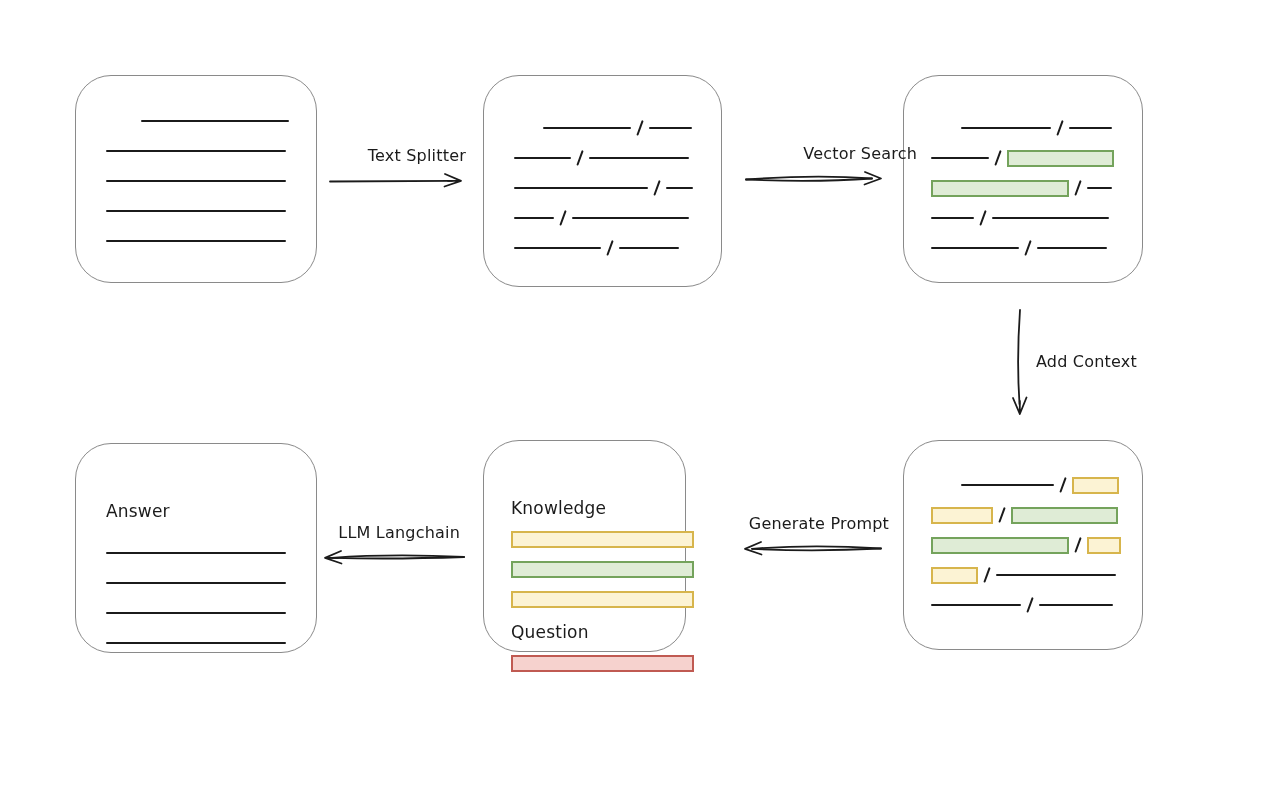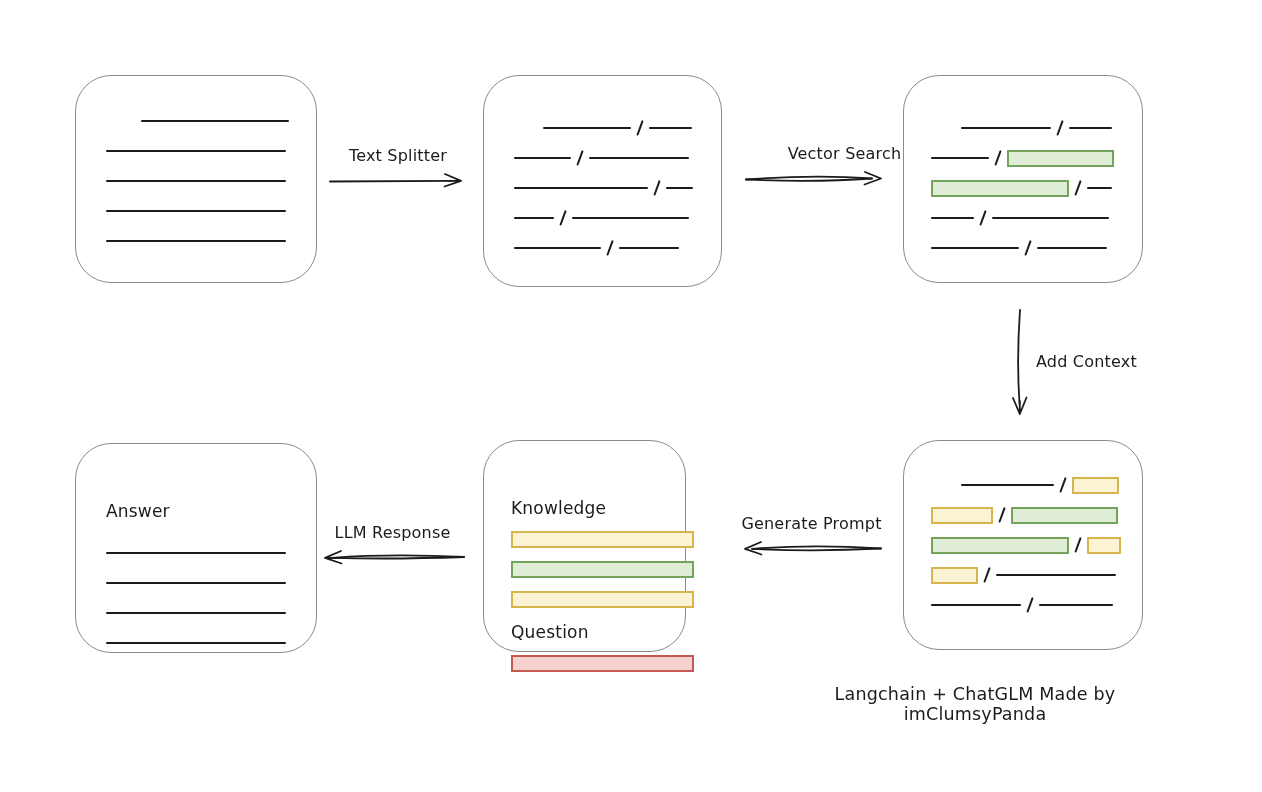--- a/index.html
+++ b/index.html
@@ -22,21 +22,21 @@
   .box-label{font-size:17px;font-weight:500;height:22px;line-height:22px;letter-spacing:.2px;margin-top:36px;}
   .prompt-content{padding:20px 0 0 27px;}
   .prompt-bars .bar{width:183px;height:17px;box-sizing:border-box;margin-bottom:13px;}
   .bar.yellow{background:#fcf3d4;border:2px solid #d7b54c;}
   .bar.green{background:#dfecd6;border:2px solid #74a35c;}
   .bar.red{background:#f6d2ce;border:2px solid #c05a52;}
   .question-label{margin-top:12px;margin-bottom:12px;}
   .answer-content{padding:20px 0 0 30px;}
   .answer-content .rows{margin-top:16px;}
   .arrow-label{
-    position:absolute;font-size:16px;font-weight:500;text-align:center;
+    position:absolute;font-size:16px;font-weight:500;text-align:right;
     letter-spacing:.2px;white-space:nowrap;
   }
   .arrow-svg{position:absolute;overflow:visible;}
   .arrow-svg path{stroke:#1b1b1b;stroke-width:1.8;fill:none;stroke-linecap:round;stroke-linejoin:round;}
   .caption{
     position:absolute;left:775px;top:684px;width:400px;text-align:center;
     font-size:17.5px;font-weight:500;letter-spacing:.2px;
   }
 </style>
 </head>
@@ -208,22 +208,21 @@
     <path d="M5 90 L11.8 106 L18.5 89.5 M11.8 93 L11.8 106"></path>
   </svg>
 
   <div class="arrow-label" style="left:734px;top:514px;width:155px">Generate Prompt</div>
   <svg class="arrow-svg" style="left:738px;top:537px" width="145" height="22" viewBox="0 0 145 22">
     <path d="M143 11.5 Q75 7 14 11.8"></path>
     <path d="M143 11.5 Q75 15 14 11.8"></path>
     <path d="M23 5 L7 11.8 L23.5 17.5"></path>
   </svg>
 
-  <div class="arrow-label" style="left:325px;top:523px;width:135px">LLM Response</div>
+  <div class="arrow-label" style="left:325px;top:523px;width:135px">LLM Langchain</div>
   <svg class="arrow-svg" style="left:318px;top:546px" width="148" height="22" viewBox="0 0 148 22">
     <path d="M146 11 Q75 7.5 14 11.8"></path>
     <path d="M146 11 Q75 13.5 14 11.8"></path>
     <path d="M23 5 L7 11.8 L23.5 17.5 M20 11.8 L7 11.8"></path>
   </svg>
 
-  <div class="caption">Langchain + ChatGLM Made by imClumsyPanda</div>
 
 </div>
 
 </body></html>

